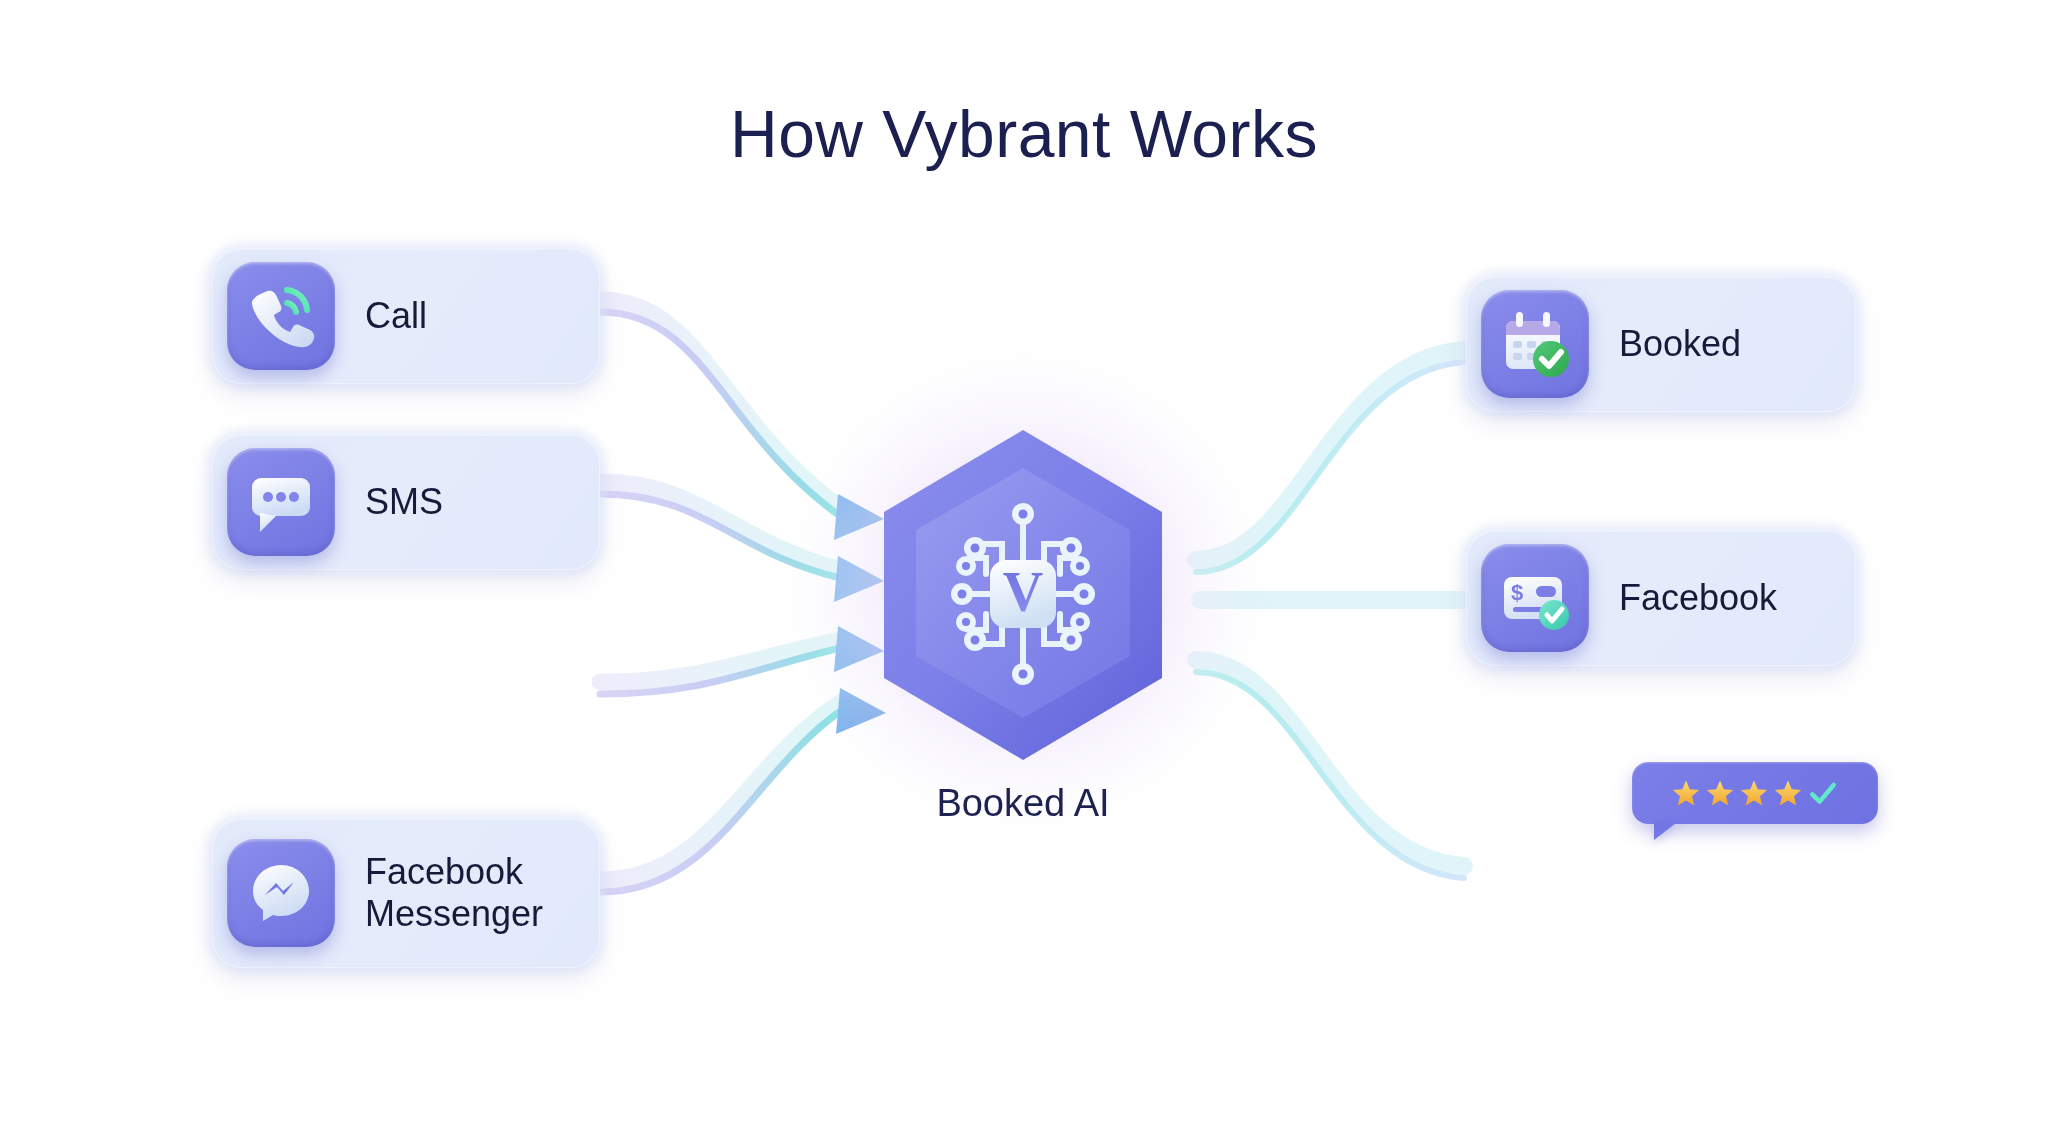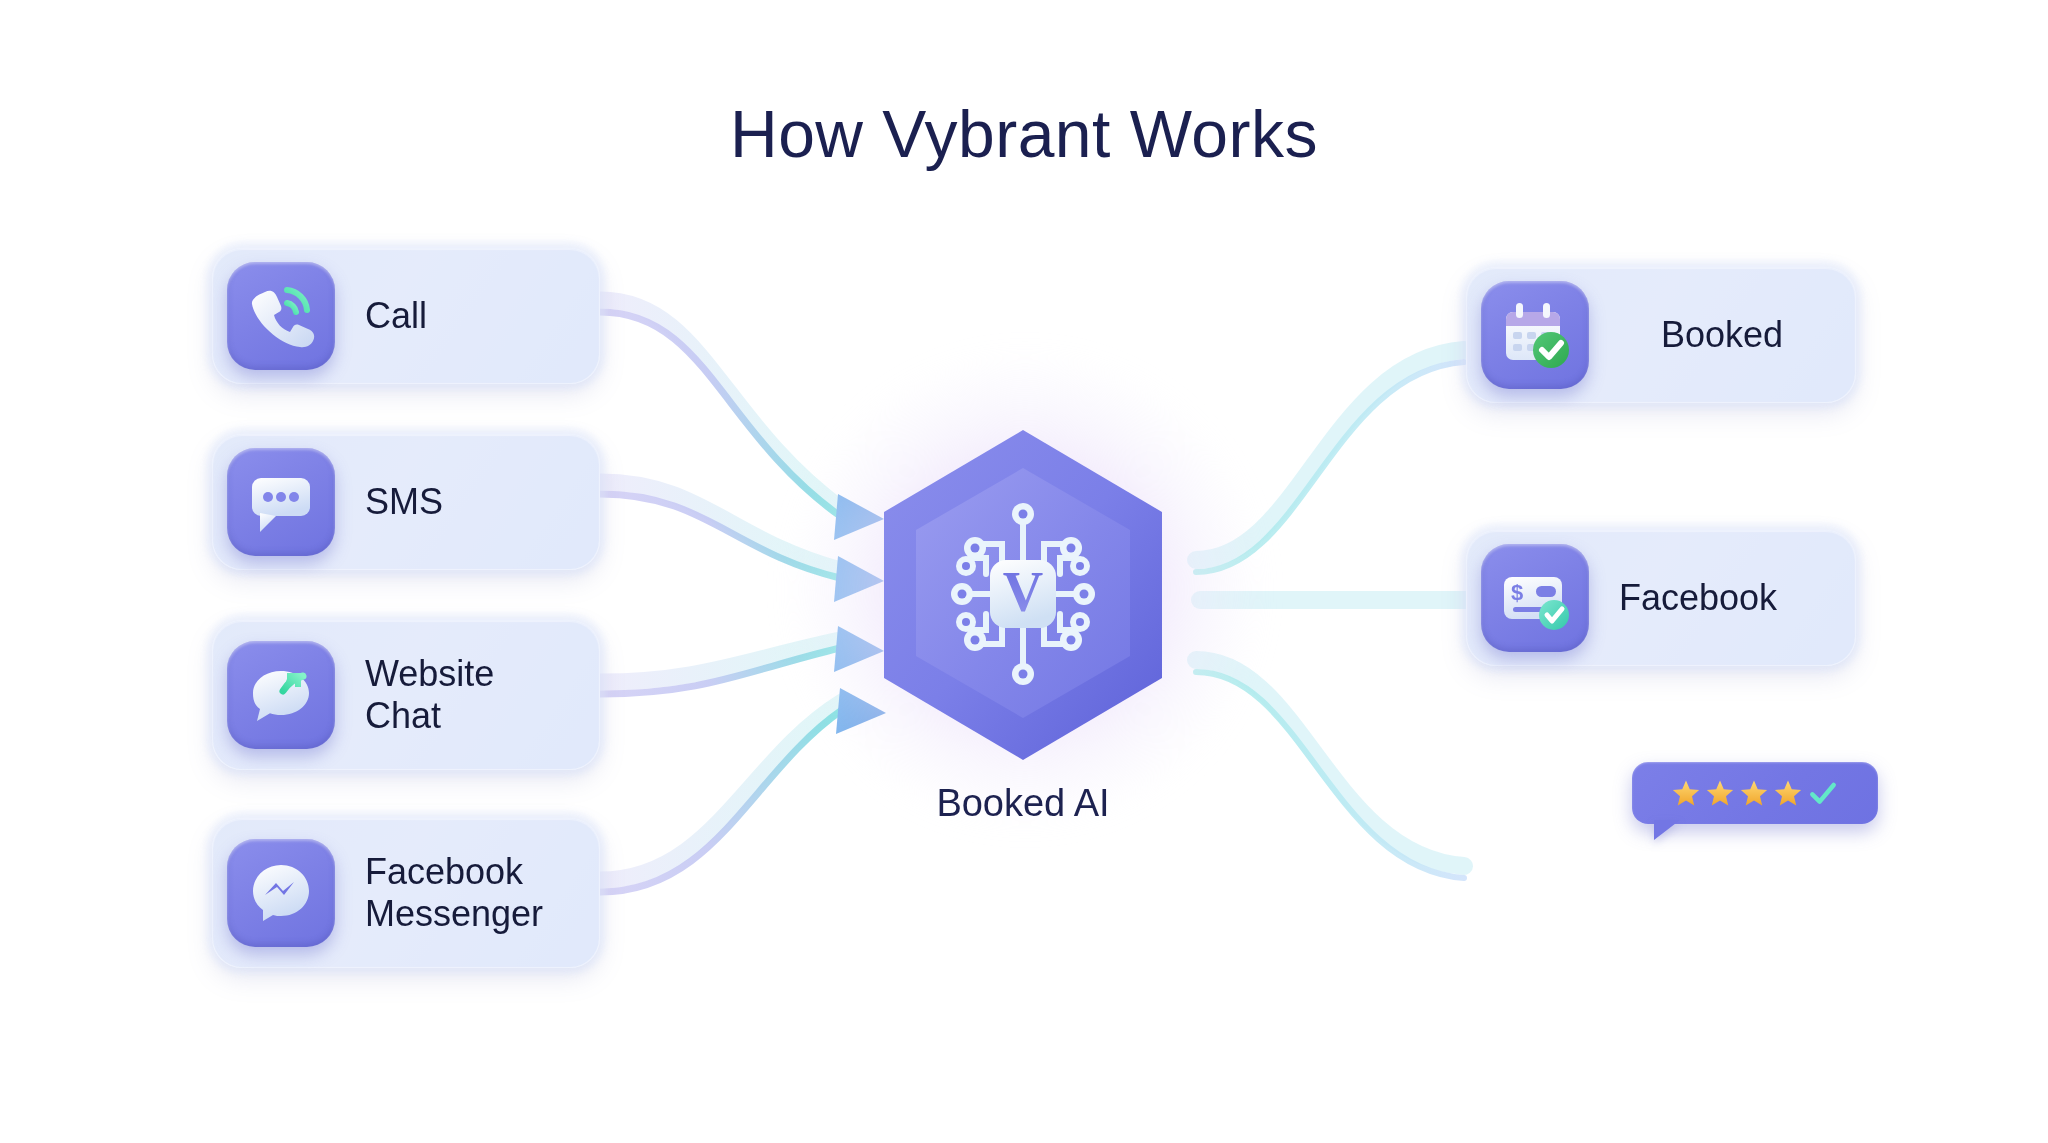--- a/index.html
+++ b/index.html
@@ -285,60 +285,39 @@
           </linearGradient>
         </defs>
         <path d="M22,14 c6,-3 10,0 12,5 l4,9 c1,3 0,5 -2,6 l-5,3 c2,8 8,14 16,17 l3,-5 c1,-2 3,-3 6,-2 l9,4 c5,2 8,6 5,12 -2,4 -7,7 -13,6 C37,67 12,44 9,26 8,20 17,16 22,14 Z" fill="url(#phG)"></path>
         <path d="M44,12 a22,22 0 0 1 20,20" fill="none" stroke="url(#wvG)" stroke-width="6" stroke-linecap="round"></path>
         <path d="M44,25 a11,11 0 0 1 9,9" fill="none" stroke="url(#wvG)" stroke-width="6" stroke-linecap="round"></path>
       </svg>
     </div>
     <div class="card-label">Call</div>
   </div>
 
-  <div class="card col-left h2line" style="top:620px;">
-    <div class="tile">
-      <svg width="76" height="76" viewBox="0 0 76 76">
-        <defs>
-          <linearGradient id="wcG" x1="0" y1="0" x2="0.4" y2="1">
-            <stop offset="0" stop-color="#ffffff"></stop>
-              <stop offset="1" stop-color="#ccdbf4"></stop>
-          </linearGradient>
-          <linearGradient id="arG" x1="0" y1="1" x2="1" y2="0">
-            <stop offset="0" stop-color="#34d6a0"></stop>
-              <stop offset="1" stop-color="#84f2c8"></stop>
-          </linearGradient>
-        </defs>
-        <path d="M38,14 c16,0 28,10 28,22 c0,12 -12,22 -28,22 c-4,0 -8,-.6 -11,-1.8 L14,64 l3,-12 C11,48 10,42 10,36 C10,24 22,14 38,14 Z" fill="url(#wcG)"></path>
-        <path d="M42,32 L56,18 L56,26 L62,26 L62,12 L48,12 L48,18 Z" fill="url(#arG)" transform="translate(-4,4)"></path>
-        <path d="M40,34 C45,26 52,21 60,19" fill="none" stroke="url(#arG)" stroke-width="7" stroke-linecap="round"></path>
-      </svg>
-    </div>
-    <div class="card-label">Website
-Chat</div>
-  </div>
 
   <div class="card col-left h2line" style="top:818px;">
     <div class="tile">
       <svg width="76" height="76" viewBox="0 0 76 76">
         <defs>
           <linearGradient id="fbG" x1="0" y1="0" x2="0.4" y2="1">
             <stop offset="0" stop-color="#ffffff"></stop>
               <stop offset="1" stop-color="#ccdbf4"></stop>
           </linearGradient>
         </defs>
         <path d="M38,10 C22,10 10,22 10,36 c0,8 4,15 10,19 l0,11 l10,-6 c3,1 5,1 8,1 c16,0 28,-11 28,-25 C66,22 54,10 38,10 Z" fill="url(#fbG)"></path>
         <path d="M22,40 L33,28 L40,36 L51,27 L41,40 L34,32 Z" fill="#7376e4"></path>
       </svg>
     </div>
     <div class="card-label">Facebook
 Messenger</div>
   </div>
 
-  <div class="card col-right h1line" style="top:267px;gap:42px;">
+  <div class="card col-right h1line" style="top:276px;">
     <div class="tile">
       <svg width="78" height="78" viewBox="0 0 78 78">
         <defs>
           <linearGradient id="calB" x1="0" y1="0" x2="0" y2="1">
             <stop offset="0" stop-color="#ffffff"></stop>
               <stop offset="1" stop-color="#dde7f8"></stop>
           </linearGradient>
           <linearGradient id="grnB" x1="0" y1="0" x2="1" y2="1">
             <stop offset="0" stop-color="#52c878"></stop>
               <stop offset="1" stop-color="#2ea84f"></stop>

